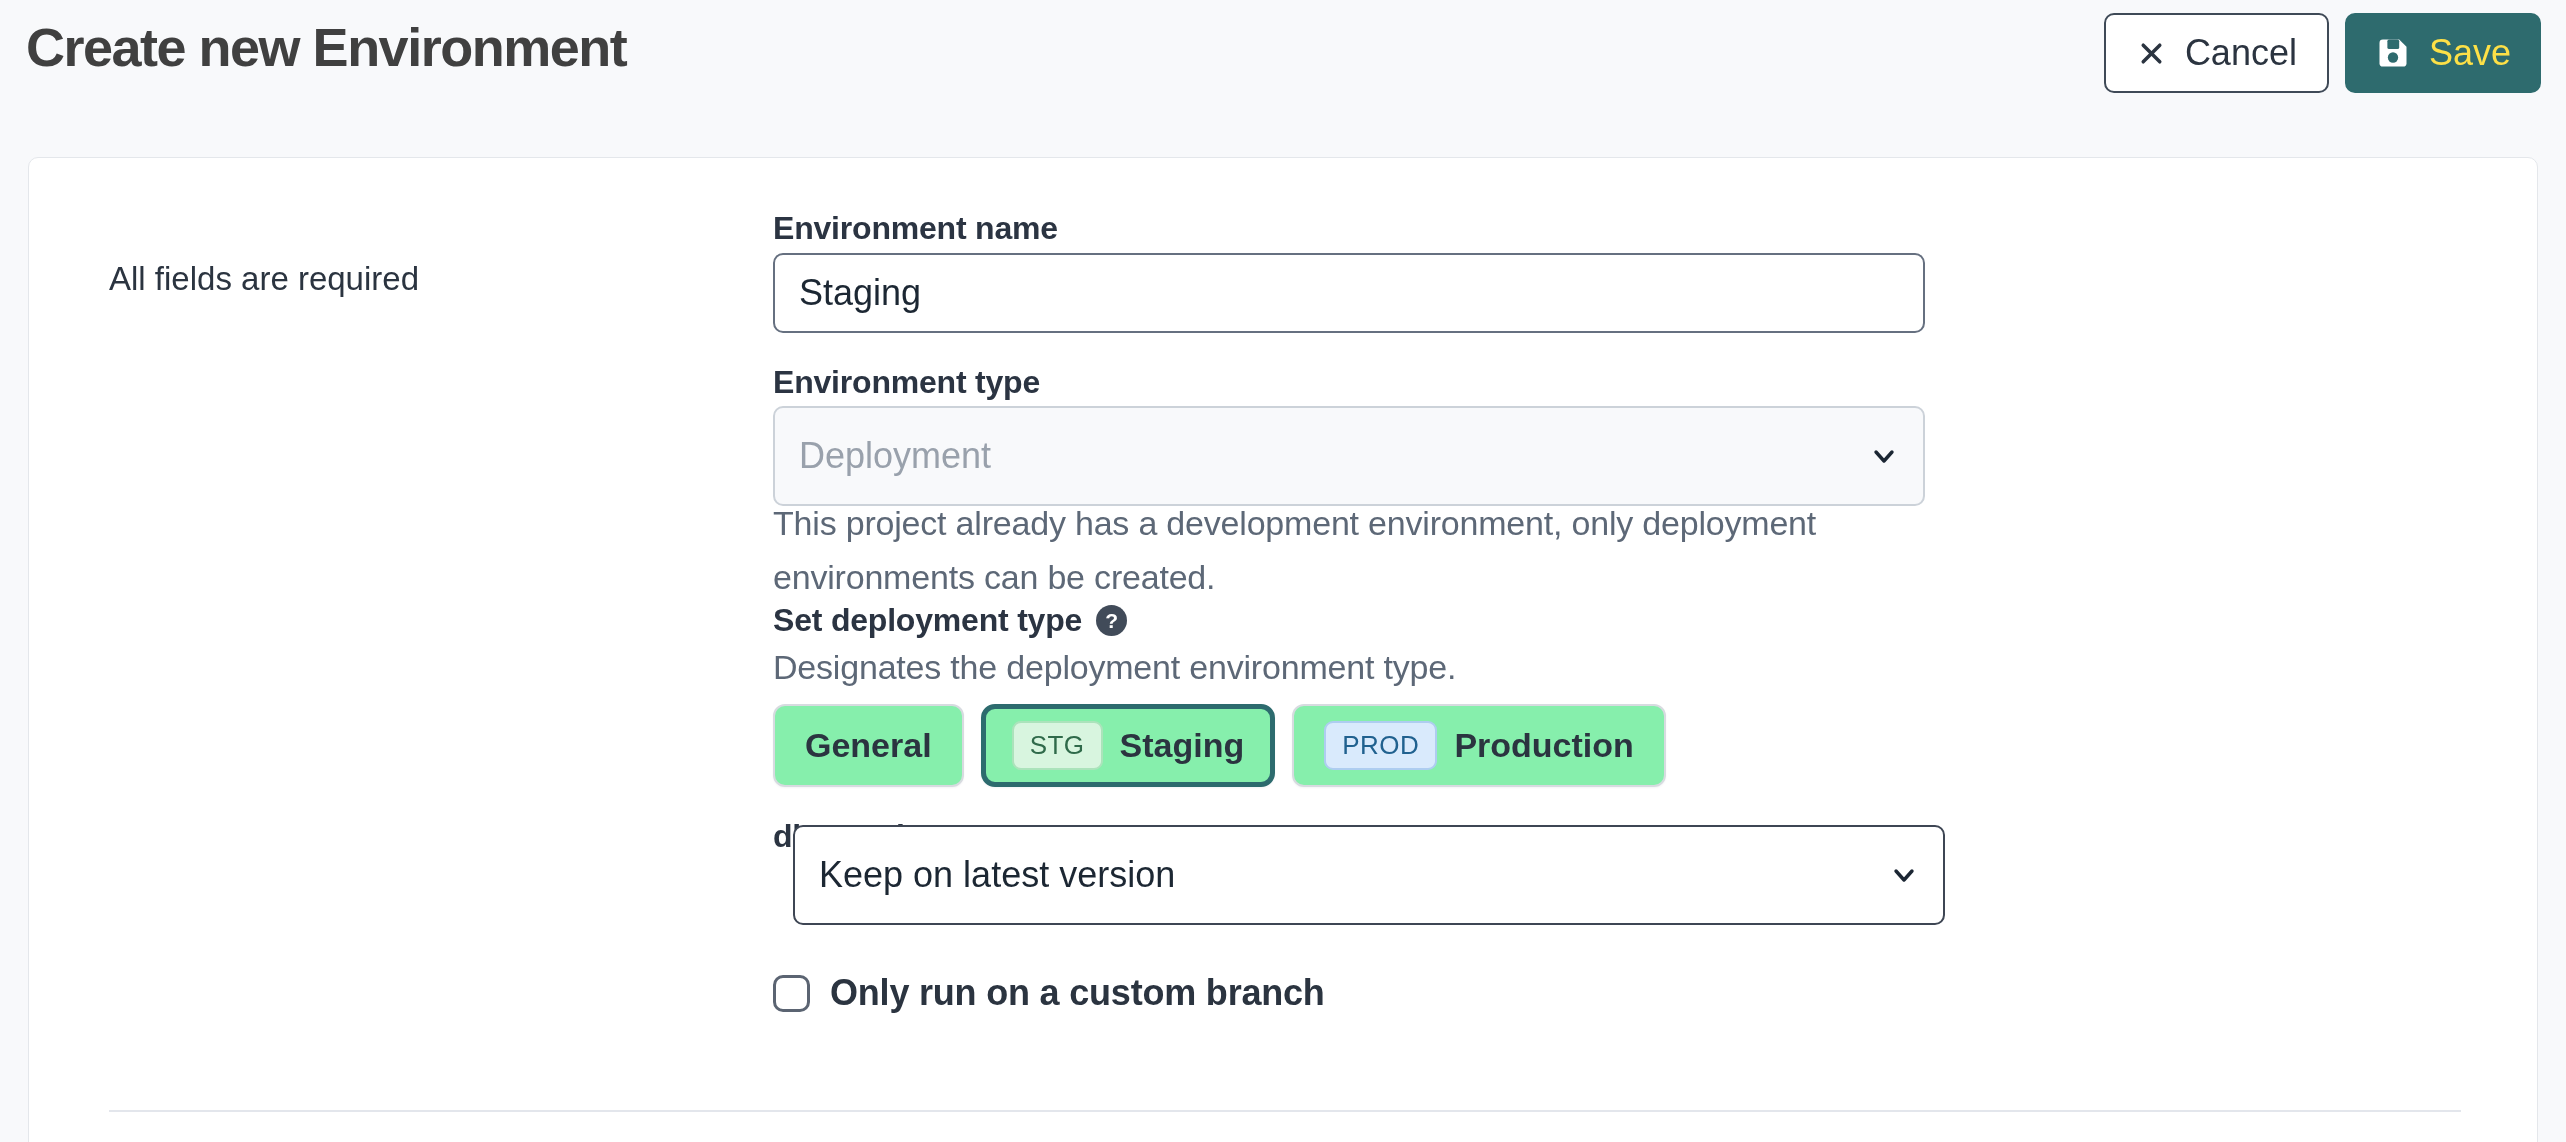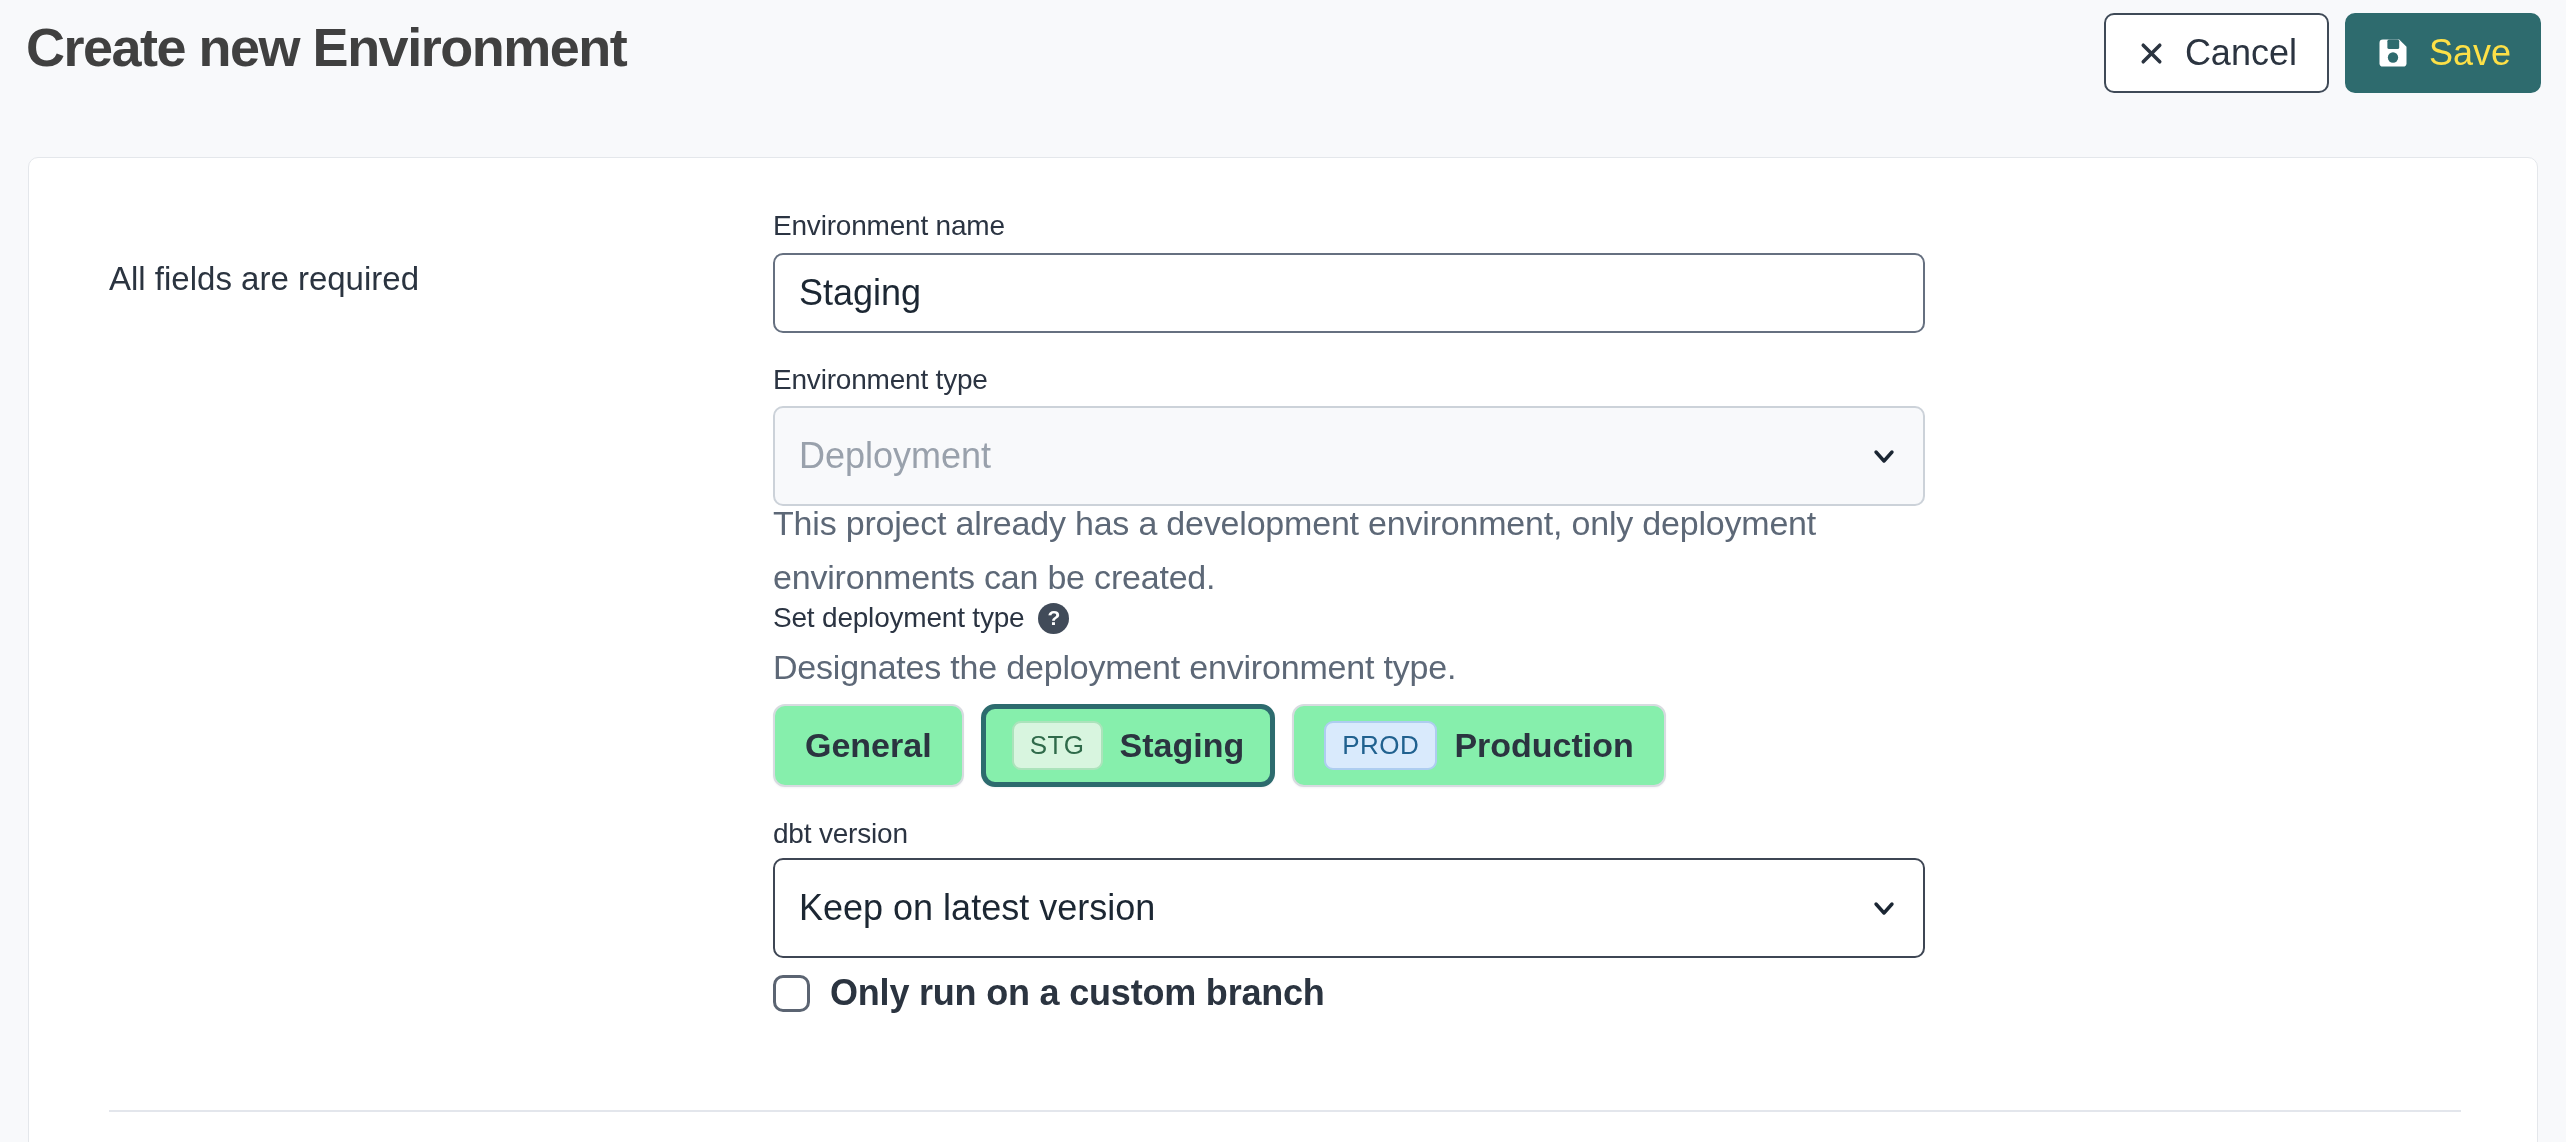--- a/index.html
+++ b/index.html
@@ -47,39 +47,39 @@
     font-size: 45px; font-weight: 700; letter-spacing: -0.5px; color: #1b2633;
   }
   .section-subheading {
     position: absolute; left: 80px; top: 102px;
     font-size: 33px; color: #2b3440;
   }
 
   .form { position: absolute; left: 744px; top: 0; width: 1160px; }
   .field-label {
     position: absolute; left: 0;
-    font-size: 28px; font-weight: 400; color: #2b3442; letter-spacing: -0.2px;
+    font-size: 32px; font-weight: 700; color: #2b3442; letter-spacing: -0.2px;
   }
   .control {
     position: absolute; left: 0; width: 1152px; height: 100px;
     border-radius: 10px; display: flex; align-items: center;
     font-size: 36px; padding: 0 24px; background: #fff;
   }
   .text-input {
     top: 95px; border: 2px solid #667080; color: #1c2733;
     width: 1152px; height: 80px; border-radius: 10px;
     font-size: 36px; padding: 0 24px;
     font-family: inherit; outline: none;
   }
   .select { justify-content: space-between; cursor: pointer; }
   .select-type {
     top: 248px; background: #f8f9fb; border: 2px solid #ccd2d9;
     color: #99a1ac; cursor: default;
   }
-  .select-version { top: 700px; border: 2px solid #3e4654; color: #1c2733; }
+  .select-version { top: 667px; border: 2px solid #3e4654; color: #1c2733; margin-left: 20px; }
 
   .help-text {
     position: absolute; left: 0; top: 338px; width: 1165px;
     font-size: 34px; line-height: 54px; color: #5d6877; letter-spacing: -0.2px;
   }
 
   .deploy-label-row {
     position: absolute; left: 0; top: 444px;
     display: flex; align-items: center; gap: 14px;
   }

